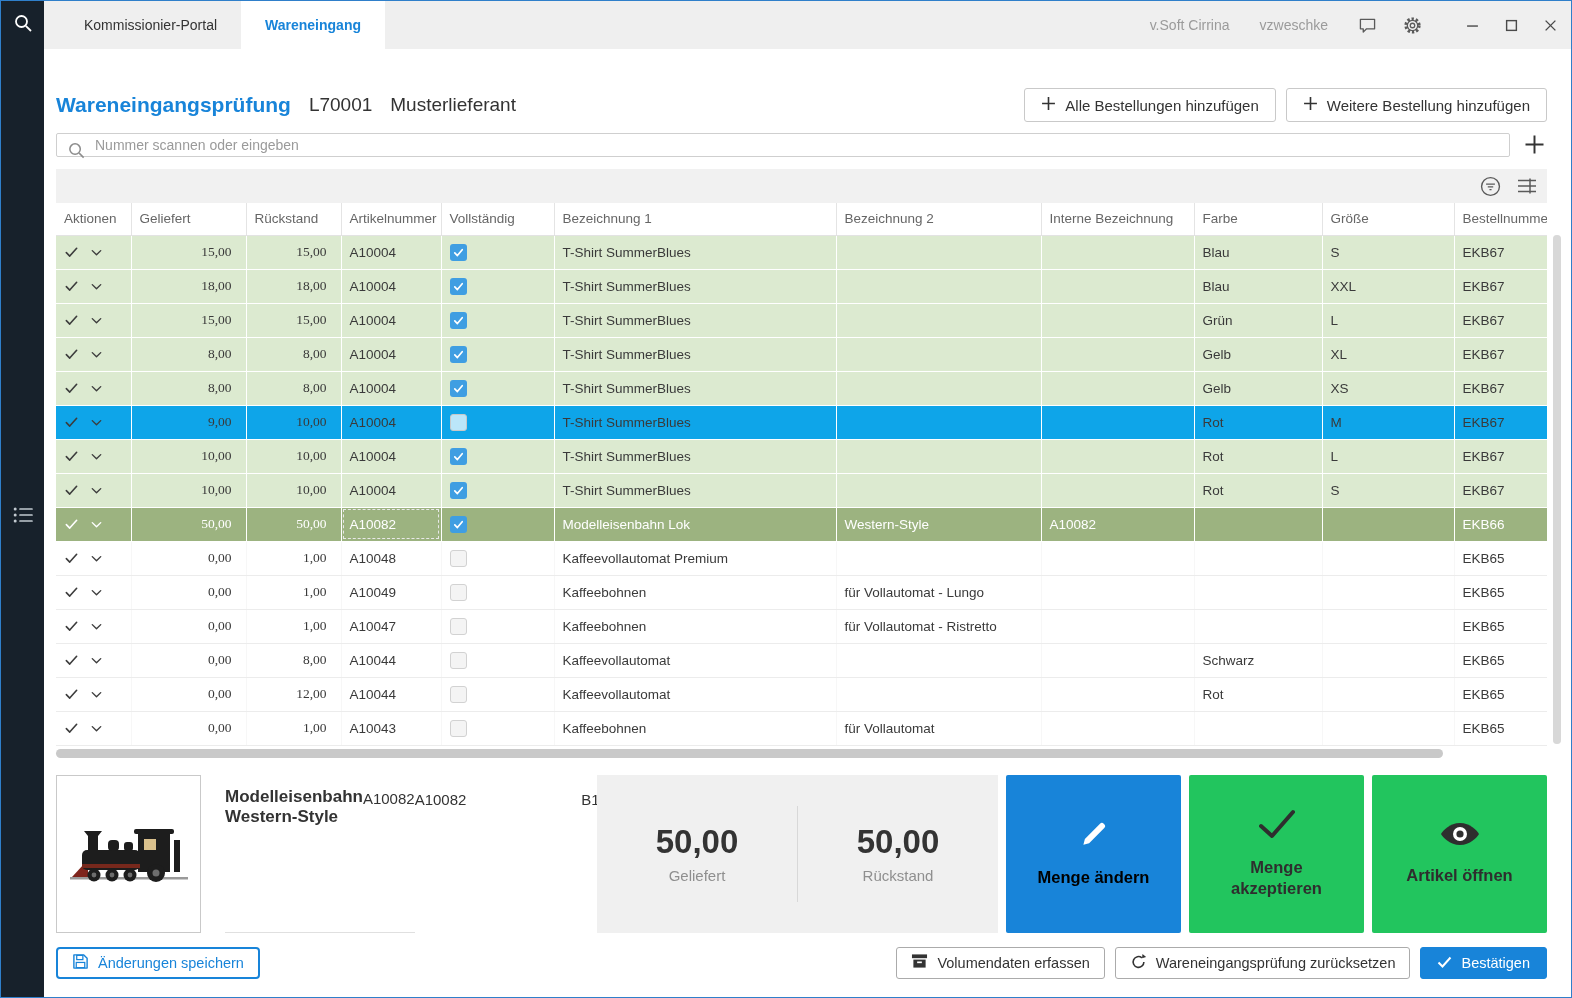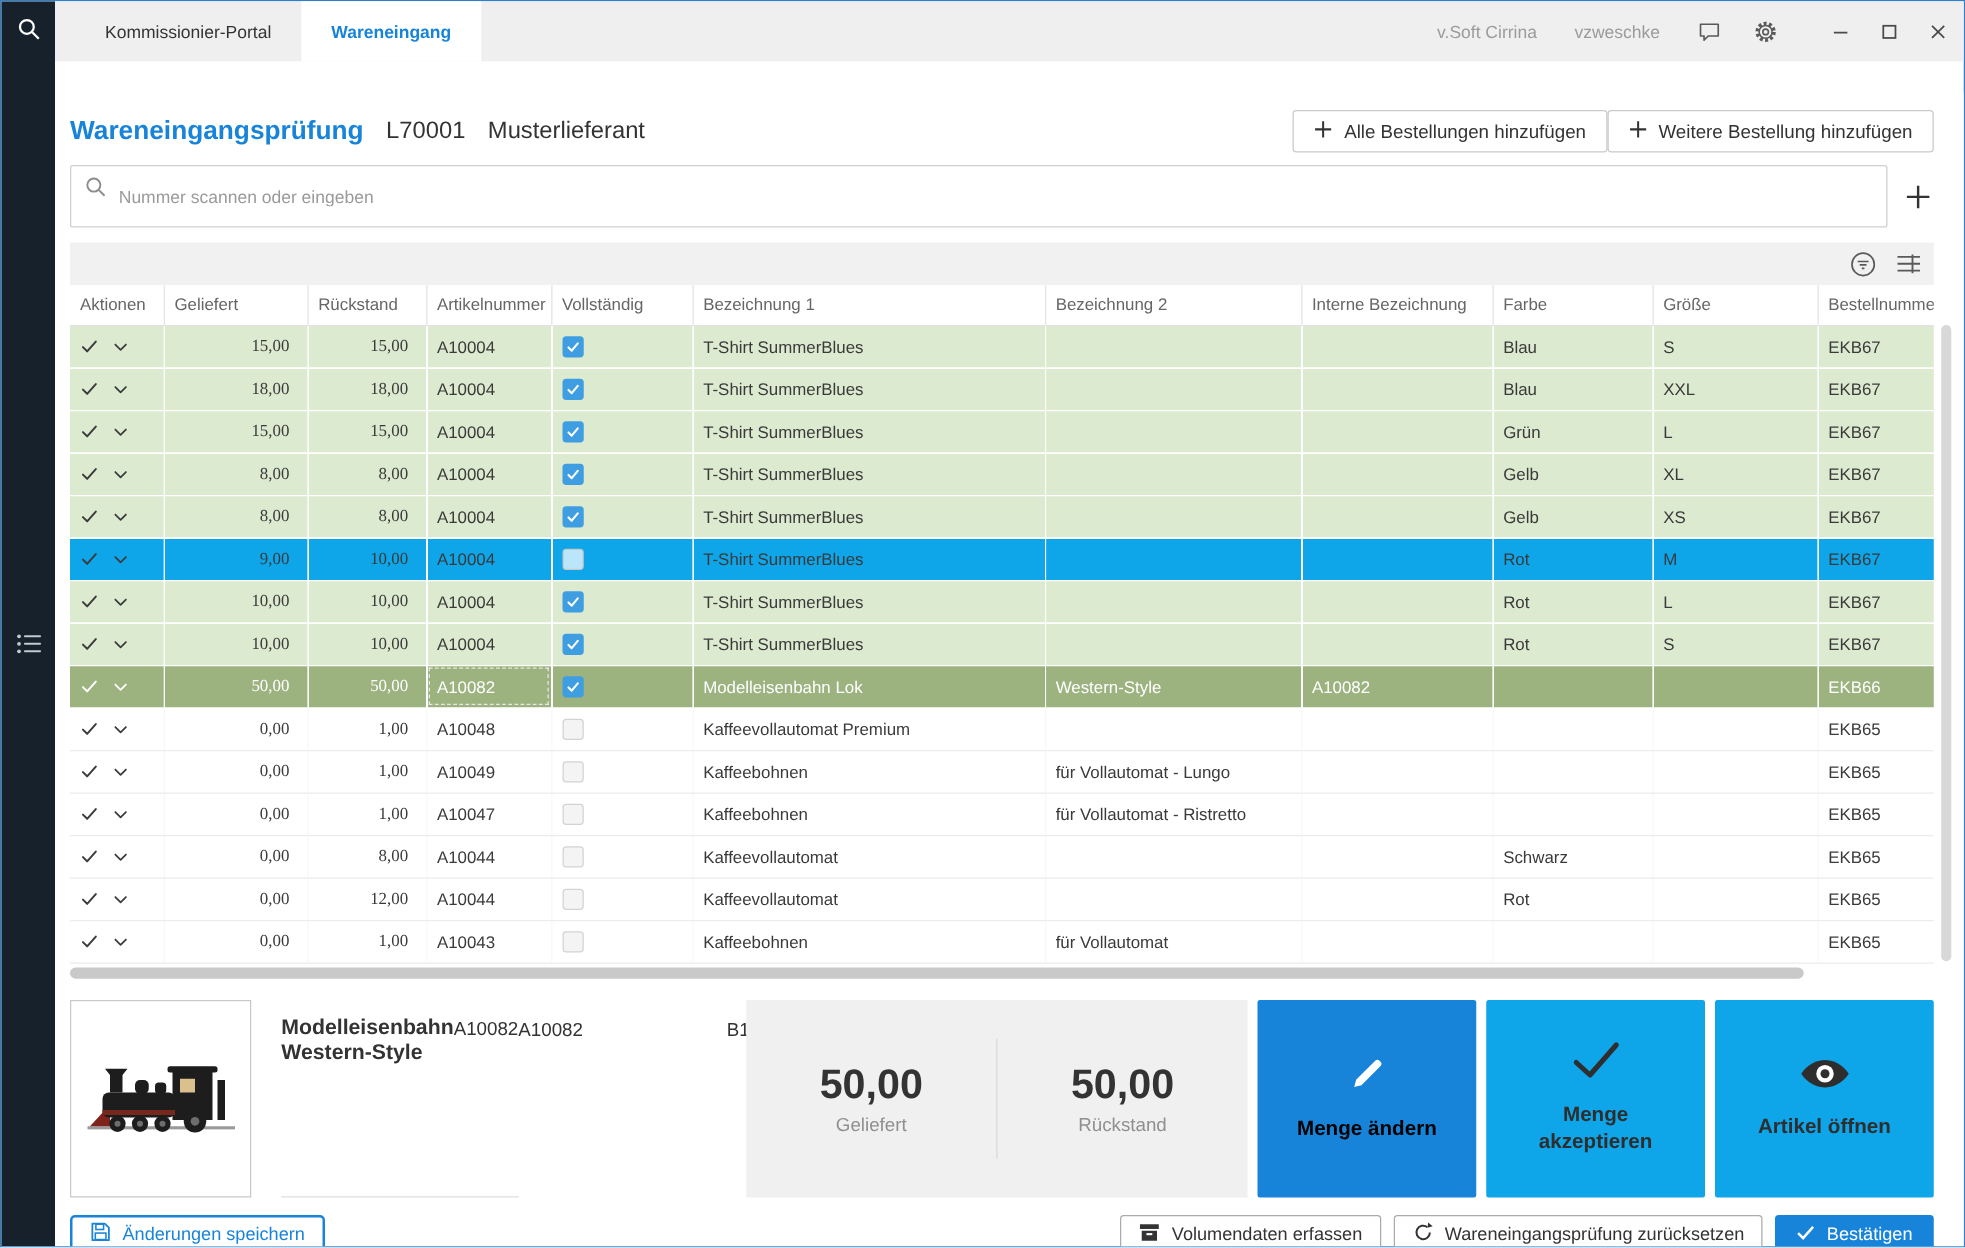--- a/index.html
+++ b/index.html
@@ -26,26 +26,26 @@
   .tb-win { margin-left:10px; padding:0 8px; display:flex; align-items:center; cursor:pointer; }
   .tb-win:last-child { margin-right:6px; }
 
   
   .main { flex:1; padding:8px 24px 10px 12px; display:flex; flex-direction:column; position:relative; min-height:0; background:#fff;margin-top:25px; }
 
   .page-header { display:flex; align-items:center; height:46px; flex:none; }
   .pg-title { color:#1884d9; font-size:21px; font-weight:bold; }
   .pg-code { color:#333; font-size:19px; margin-left:18px; }
   .pg-name { color:#333; font-size:19px; margin-left:18px; }
-  .hdr-buttons { margin-left:auto; display:flex; }
+  .hdr-buttons { margin-left:auto; display:flex; gap:10px; }
   .btn-outline { display:flex; align-items:center; gap:9px; height:34px; padding:0 16px; background:#fff; border:1px solid #c9c9c9; border-radius:3px; font-family:inherit; font-size:15px; color:#333; cursor:pointer; }
 
   .search-row { display:flex; align-items:center; margin-top:4px; gap:12px; flex:none; }
   .search-box { flex:1; position:relative; }
-  .search-box input { width:100%; height:50px; border:1px solid #cfcfcf; border-radius:2px; padding:0 10px 0 38px; font-family:inherit; font-size:14px; color:#333; outline:none; }
+  .search-box input { width:100%; height:24px; border:1px solid #cfcfcf; border-radius:2px; padding:0 10px 0 38px; font-family:inherit; font-size:14px; color:#333; outline:none; }
   .search-box input::placeholder { color:#9a9a9a; }
   .search-box .mag { position:absolute; left:11px; top:8px; }
   .plus-btn { display:flex; align-items:center; cursor:pointer; padding:2px; }
 
   .toolbar { margin-top:12px; height:34px; background:#f1f1f1; display:flex; align-items:center; justify-content:flex-end; gap:16px; padding-right:10px; flex:none; }
   .tool-ic { display:flex; cursor:pointer; }
 
   
   .table-wrap { position:relative; flex:none; }
   table { width:100%; border-collapse:collapse; table-layout:fixed; }
@@ -83,21 +83,21 @@
   .card-bottom { font-size:15px; color:#333; padding:14px 0; display:flex; }
   .card-bottom span + span { margin-left:115px; }
   .stats { flex:1; background:#f0f0f0; display:flex; align-items:center; }
   .stat { flex:1; display:flex; flex-direction:column; align-items:center; }
   .stat-val { font-size:33px; font-weight:bold; color:#333; }
   .stat-lbl { font-size:15px; color:#8f8f8f; margin-top:6px; }
   .stat-div { width:1px; height:96px; background:#d8d8d8; }
   .btn-big { width:175px; flex:none; border:none; border-radius:2px; display:flex; flex-direction:column; align-items:center; justify-content:center; gap:14px; font-family:inherit; font-size:16.5px; font-weight:bold; cursor:pointer; }
   .btn-big .lbl { padding:0 14px; line-height:1.25; text-align:center; }
   .btn-big.primary { background:#1884d9; color:#000000; }
-  .btn-big.secondary { background:#0ea5e9; color:#2e2e2e;align-items:center; }
+  .btn-big.secondary { background:#22c55e; color:#2e2e2e;align-items:center; }
 
   
   .footer { margin-top:14px; display:flex; align-items:center; gap:10px; flex:none; }
   .btn-save { display:flex; align-items:center; gap:9px; height:32px; padding:0 14px; background:#fff; border:2px solid #1884d9; border-radius:4px; color:#1884d9; font-family:Liberation Sans, sans-serif; font-size:14.5px; cursor:pointer; }
   .spacer { flex:1; }
   .btn-light { display:flex; align-items:center; gap:9px; height:32px; padding:0 14px; background:#fff; border:1px solid #ababab; border-radius:3px; color:#333; font-family:inherit; font-size:14.5px; cursor:pointer; }
   .btn-confirm { display:flex; align-items:center; gap:9px; height:32px; padding:0 16px; background:#1884d9; border:1px solid #1884d9; border-radius:3px; color:#fff; font-family:inherit; font-size:14.5px; cursor:pointer; }
 </style>
 </head>
 <body>

